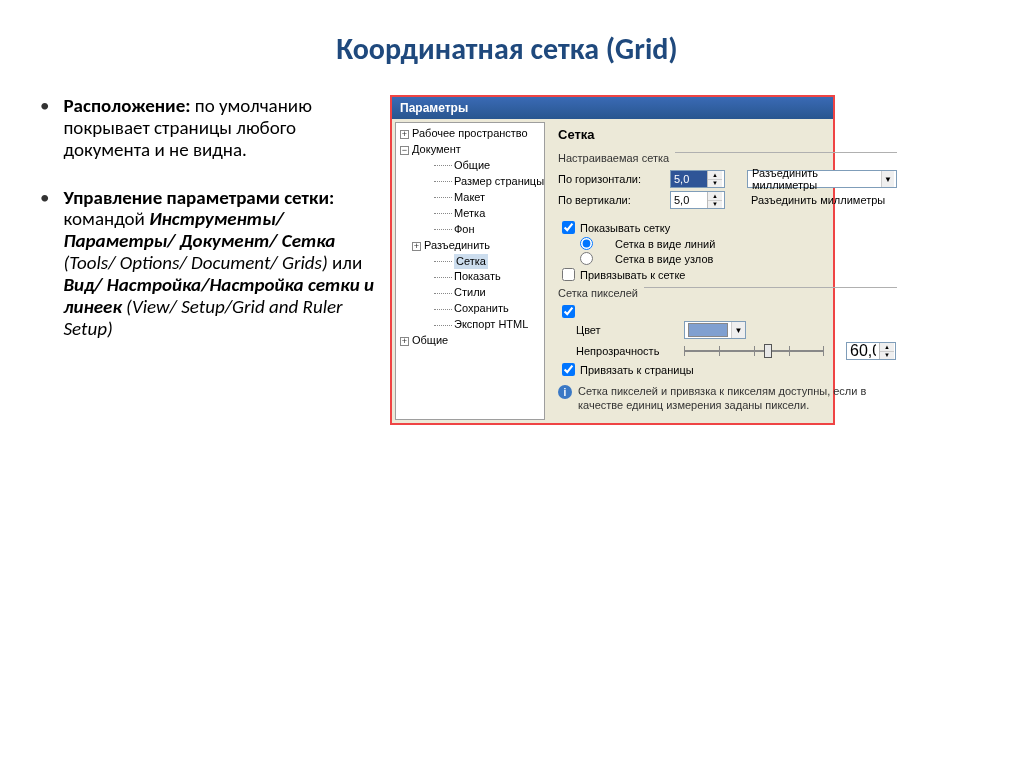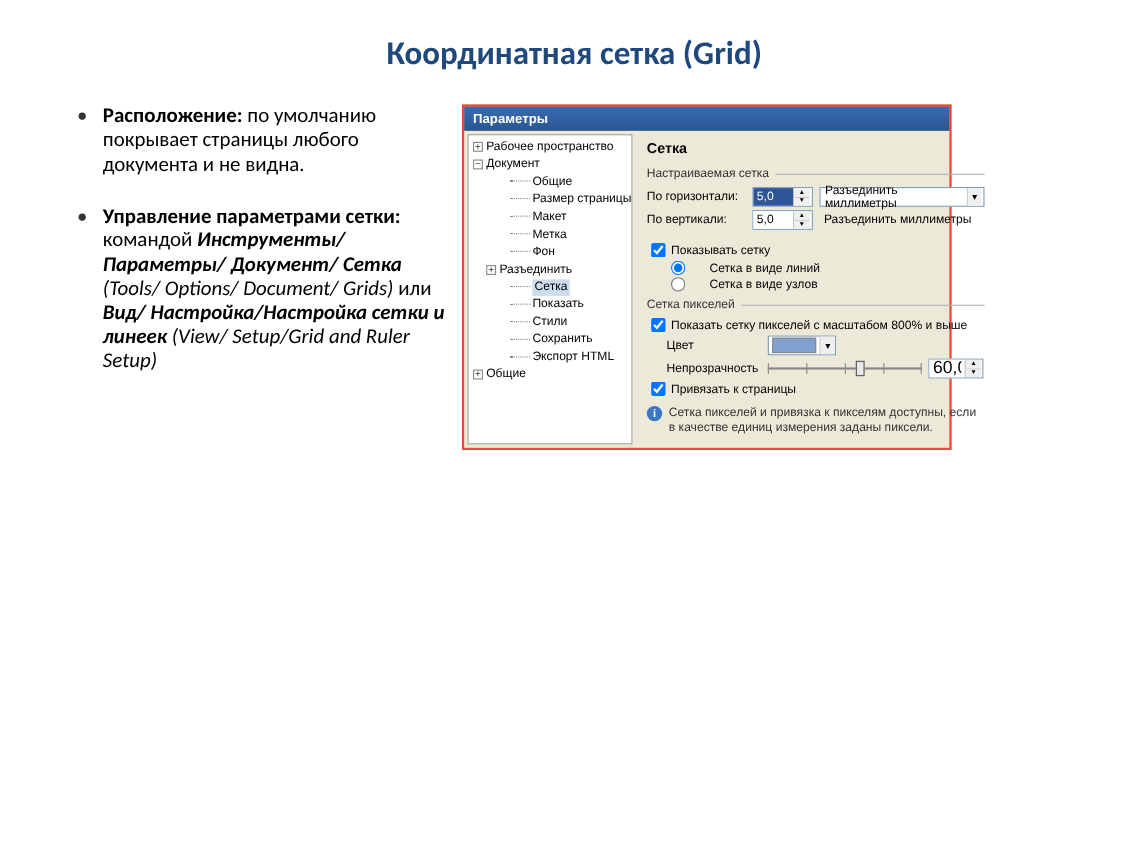--- a/index.html
+++ b/index.html
@@ -6,21 +6,21 @@
   body {
     margin: 0;
     font-family: "Calibri", "Arial", sans-serif;
     background: #fff;
     width: 1024px;
     height: 768px;
     overflow: hidden;
     font-size: 14px;
   }
   .slide {
-    padding: 30px 50px 20px 70px;
+    padding: 30px 50px 20px 40px;
   }
   .title {
     text-align: center;
     color: #1f497d;
     font-size: 30px;
     font-weight: bold;
     margin-bottom: 28px;
   }
   .content {
     display: flex;
@@ -108,36 +108,36 @@
     flex: 1;
     padding: 8px 10px 10px 10px;
   }
   .panel-title {
     font-weight: bold;
     font-size: 13px;
     margin-bottom: 10px;
   }
   .group-header {
     display: flex;
-    align-items: center;
+    align-items: flex-start;
     color: #333;
     font-size: 11px;
     margin: 6px 0 6px 0;
   }
   .group-header .line {
     flex: 1;
     height: 1px;
     background: #b0b0b0;
     margin-left: 6px;
   }
   .row {
     display: flex;
     align-items: center;
     margin: 3px 0;
-    gap: 6px;
+    gap: 22px;
   }
   .lbl { width: 90px; }
   .spinner {
     display: inline-flex;
     border: 1px solid #7f9db9;
     background: #fff;
     height: 18px;
     width: 55px;
   }
   .spinner input {
@@ -295,29 +295,32 @@
           </label>
           <label class="radio">
             <input type="radio" name="gridtype" checked="" style="">
             <span>Сетка в виде линий</span>
           </label>
           <label class="radio">
             <input type="radio" name="gridtype" style="">
             <span>Сетка в виде узлов</span>
           </label>
 
+          <label class="check">
+            <input type="checkbox" style="">
+            <span>Привязывать к сетке</span>
+          </label>
 
           <div class="group-header">
             <span>Сетка пикселей</span>
               <div class="line"></div>
           </div>
 
           <label class="check">
             <input type="checkbox" checked="" style="">
-            <span>Показать сетку пикселей с масштабом 800% и выше</span>
           </label>
 
           <div class="row" style="padding-left:18px">
             <span style="width:86px">Цвет</span>
             <span class="swatch">
               <span class="color"></span>
               <span class="arrow">▼</span>
             </span>
           </div>
 

